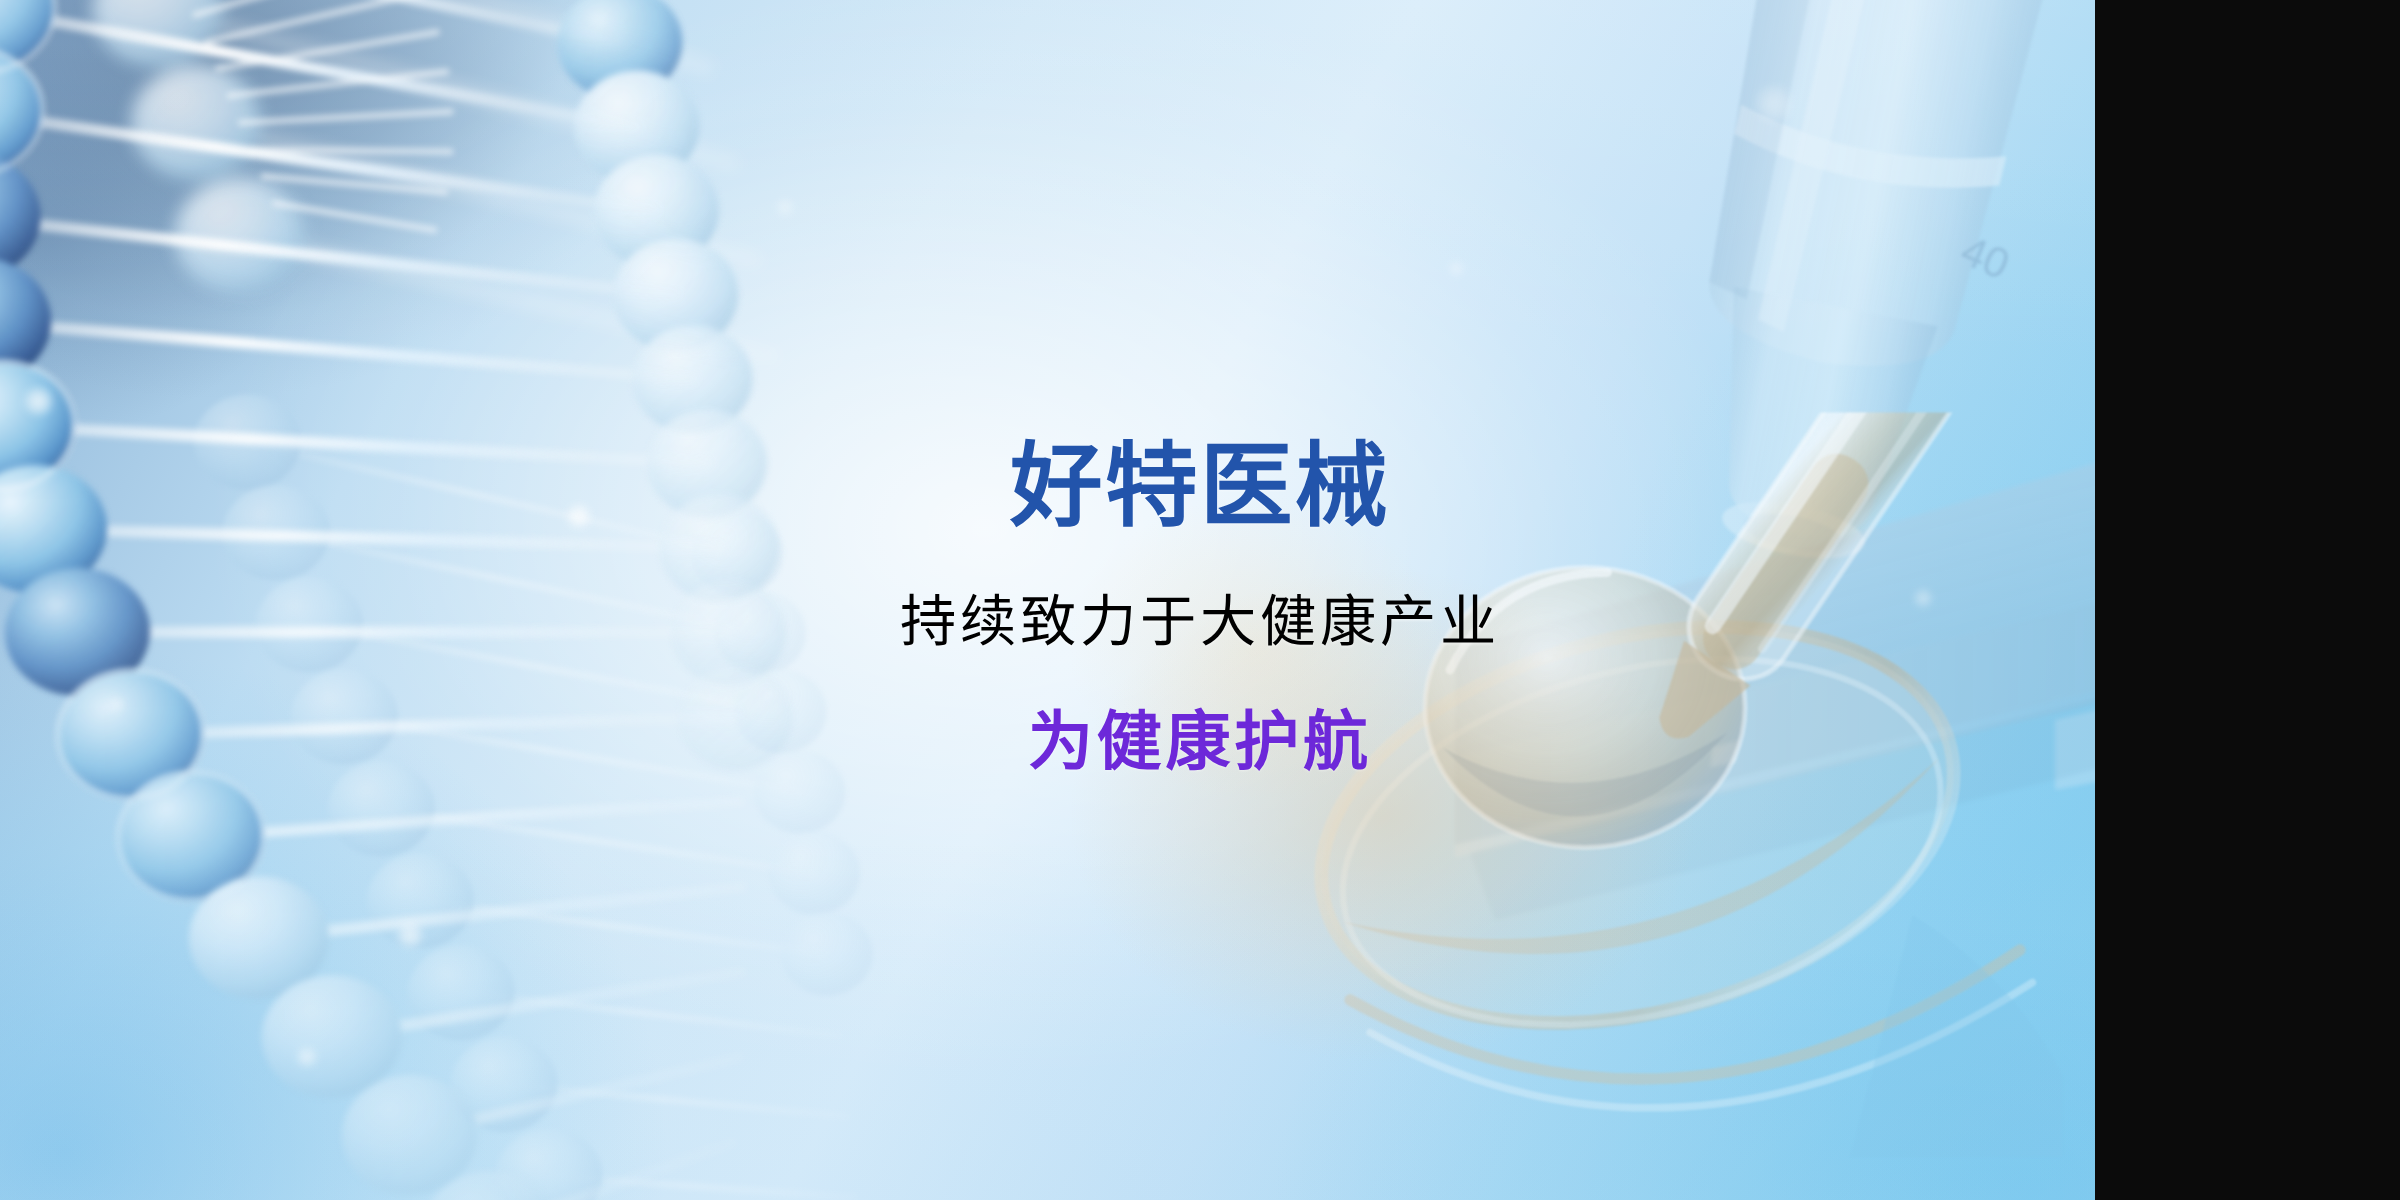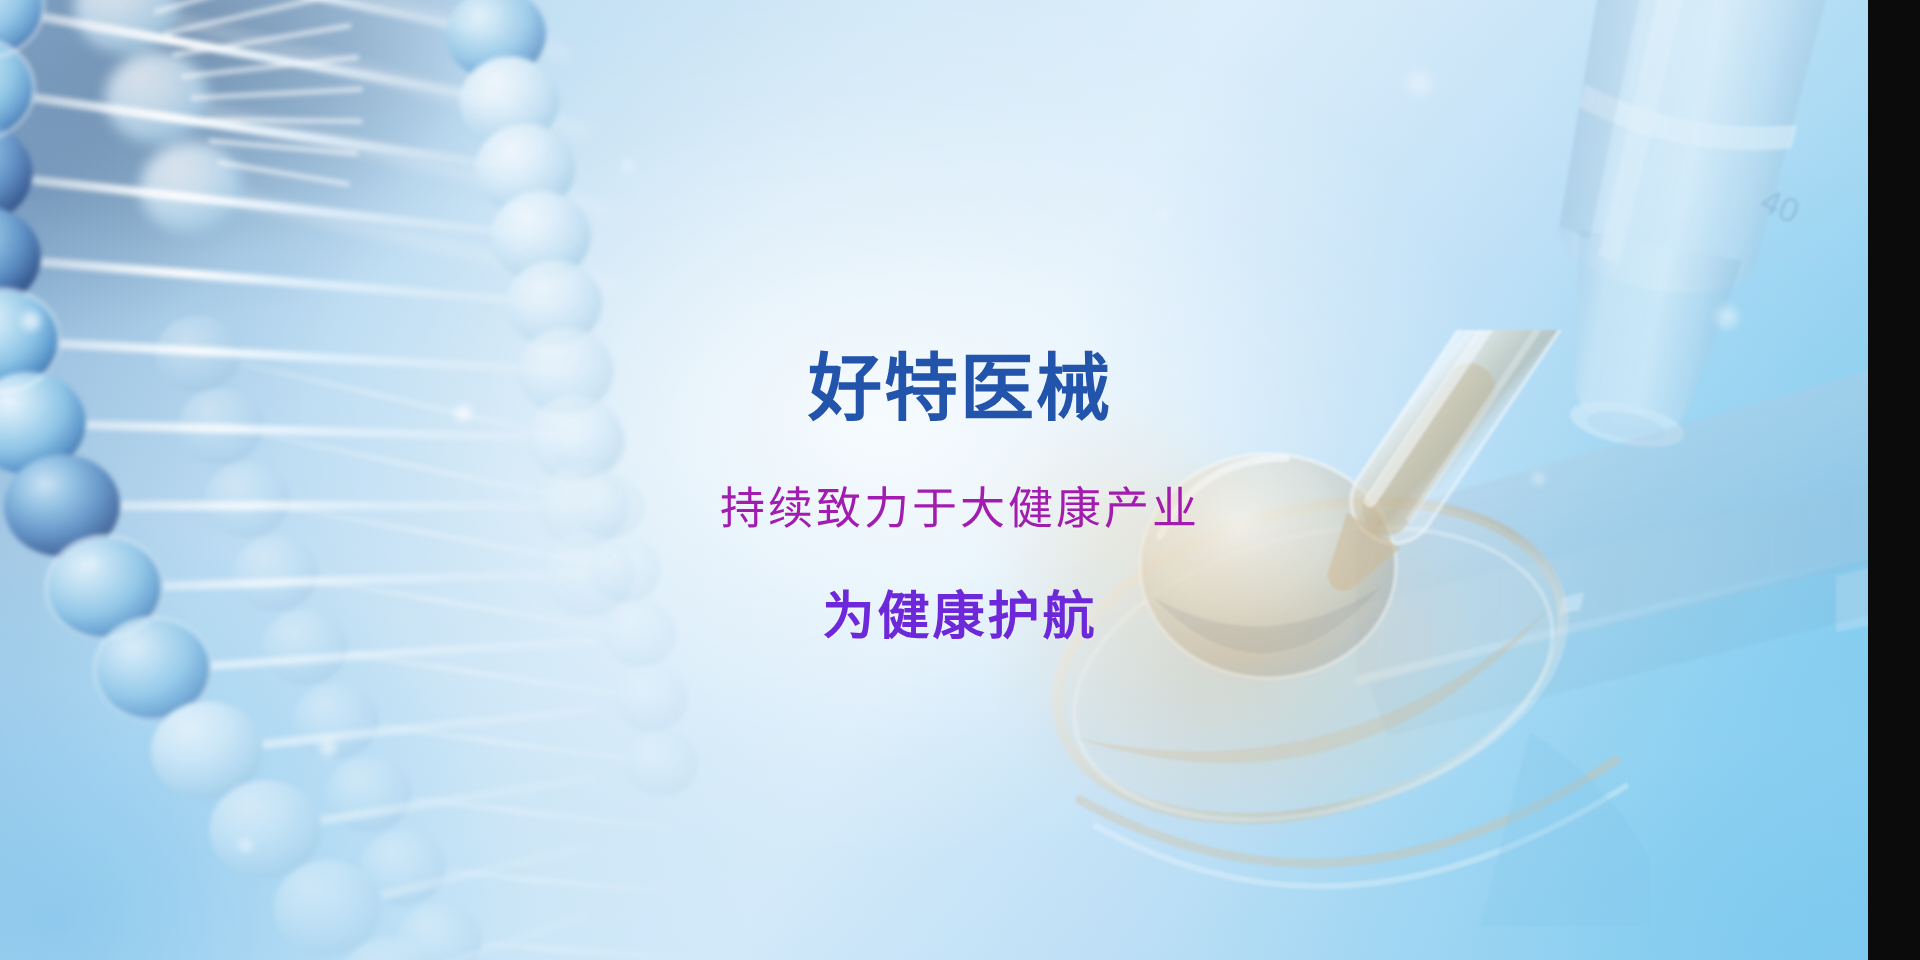--- a/index.html
+++ b/index.html
@@ -4,21 +4,21 @@
 <title>好特医械</title>
 <style>
   html, body {
     margin: 0;
     padding: 0;
     background: #0b0b0b;
   }
 
   #banner {
     position: relative;
-    width: 1868px;
+    width: 1676px;
     height: 960px;
     overflow: hidden;
     font-family: "Liberation Sans", "DejaVu Sans", sans-serif;
     background: #bcdcf4;
     isolation: isolate;
   }
 
   
 
   .layer {
@@ -196,27 +196,27 @@
     font-size: 74px;
     font-weight: 700;
     line-height: 1;
     letter-spacing: 2px;
     color: #2254ab;
     text-shadow: 0 1px 2px rgba(255,255,255,0.45);
     white-space: nowrap;
   }
 
   .subtitle {
-    margin: 11px;
+    margin: 0;
     padding-top: 49px;
     font-size: 45px;
     font-weight: 400;
     line-height: 1;
     letter-spacing: 3px;
-    color: #a21caf;
+    color: #000000;
     text-shadow: 0 1px 2px rgba(255,255,255,0.40);
     white-space: nowrap;
   }
 
   .tagline {
     margin: 0;
     padding-top: 48px;
     font-size: 52px;
     font-weight: 700;
     line-height: 1;

